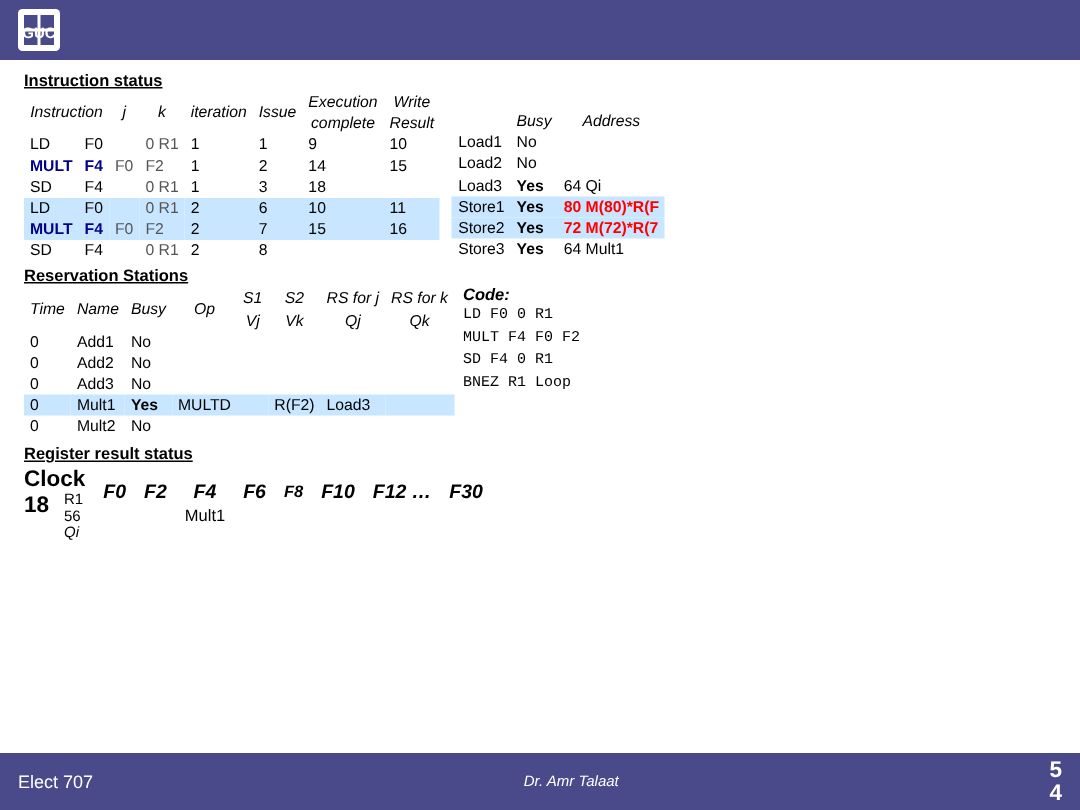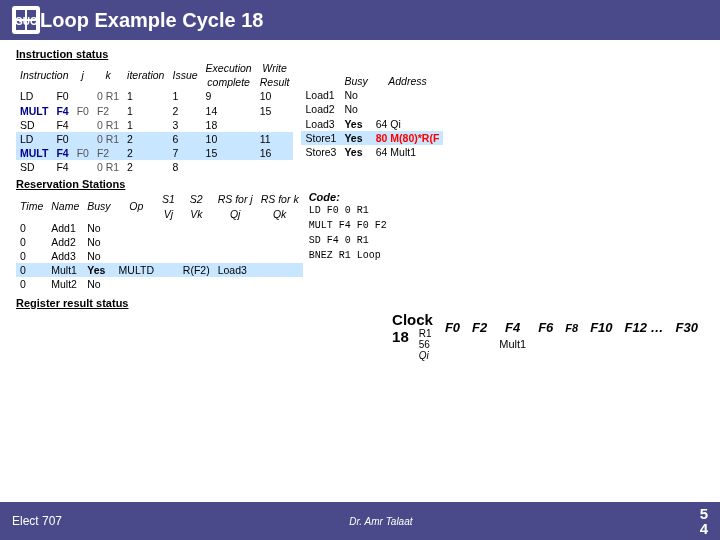--- a/index.html
+++ b/index.html
@@ -13,20 +13,21 @@
       position: relative;
     }
 
     
     #header {
       background: #4a4a8a;
       color: #fff;
       padding: 6px 12px;
       display: flex;
       align-items: center;
+      gap: 10px;
     }
     #header .logo {
       width: 28px;
       height: 28px;
       background: #fff;
       border-radius: 3px;
       display: flex;
       align-items: center;
       justify-content: center;
       font-weight: bold;
@@ -104,21 +105,20 @@
 <div id="header">
   <div class="logo">
     <svg width="22" height="22" viewBox="0 0 22 22">
       <rect x="1" y="1" width="9" height="9" fill="#4a4a8a"></rect>
       <rect x="12" y="1" width="9" height="9" fill="#4a4a8a"></rect>
       <rect x="1" y="12" width="9" height="9" fill="#4a4a8a"></rect>
       <rect x="12" y="12" width="9" height="9" fill="#4a4a8a"></rect>
       <text x="11" y="16" text-anchor="middle" font-size="10" font-weight="bold" fill="#fff" font-family="Arial">GUC</text>
     </svg>
   </div>
-  <div class="title">Loop Example Cycle 18</div>
 </div>
 
 <div id="main">
 
   <div class="section-label underline" style="margin-bottom:1px;">Instruction status</div>
 
   <div style="display:flex; gap:8px; align-items:flex-start;">
 
     <div>
       <table>
@@ -221,20 +221,25 @@
             <tr>
               <td>Load3</td>
               <td style="font-weight: bold;">Yes</td>
               <td>64 Qi</td>
             </tr>
             <tr style="background: rgb(200, 230, 255);">
               <td>Store1</td>
               <td style="font-weight: bold;">Yes</td>
               <td style="color: red; font-weight: bold;">80 M(80)*R(F</td>
             </tr>
+            <tr style="background: rgb(200, 230, 255);">
+              <td>Store2</td>
+              <td style="font-weight: bold;">Yes</td>
+              <td style="color: red; font-weight: bold;">72 M(72)*R(7</td>
+            </tr>
             <tr>
               <td>Store3</td>
               <td style="font-weight: bold;">Yes</td>
               <td>64 Mult1</td>
             </tr>
           </tbody>
       </table>
     </div>
 
   </div>
@@ -318,21 +323,21 @@
           <div class="code-line" style="font-family: &quot;Courier New&quot;, monospace; font-size: 10px; line-height: 1.5;">MULT F4   F0 F2</div>
           <div class="code-line" style="font-family: &quot;Courier New&quot;, monospace; font-size: 10px; line-height: 1.5;">SD   F4   0 R1</div>
           <div class="code-line" style="font-family: &quot;Courier New&quot;, monospace; font-size: 10px; line-height: 1.5;">BNEZ R1   Loop</div>
         </div>
     </div>
 
   </div>
 
   <div style="margin-top:5px;">
     <div class="section-label underline">Register result status</div>
-    <div style="display:flex; align-items:center; gap:6px; margin-top:2px;justify-content:flex-end;">
+    <div style="display:flex; align-items:center; gap:6px; margin-top:2px;">
       <div>
         <div class="big-font">Clock</div>
         <div style="display:flex; gap:10px; align-items:flex-start;">
           <div>
             <div class="big-font">18</div>
           </div>
           <div>
             <div style="font-size:10px;">R1</div>
             <div style="font-size:10px;">56</div>
             <div style="font-size:10px; font-style:italic;">Qi</div>

